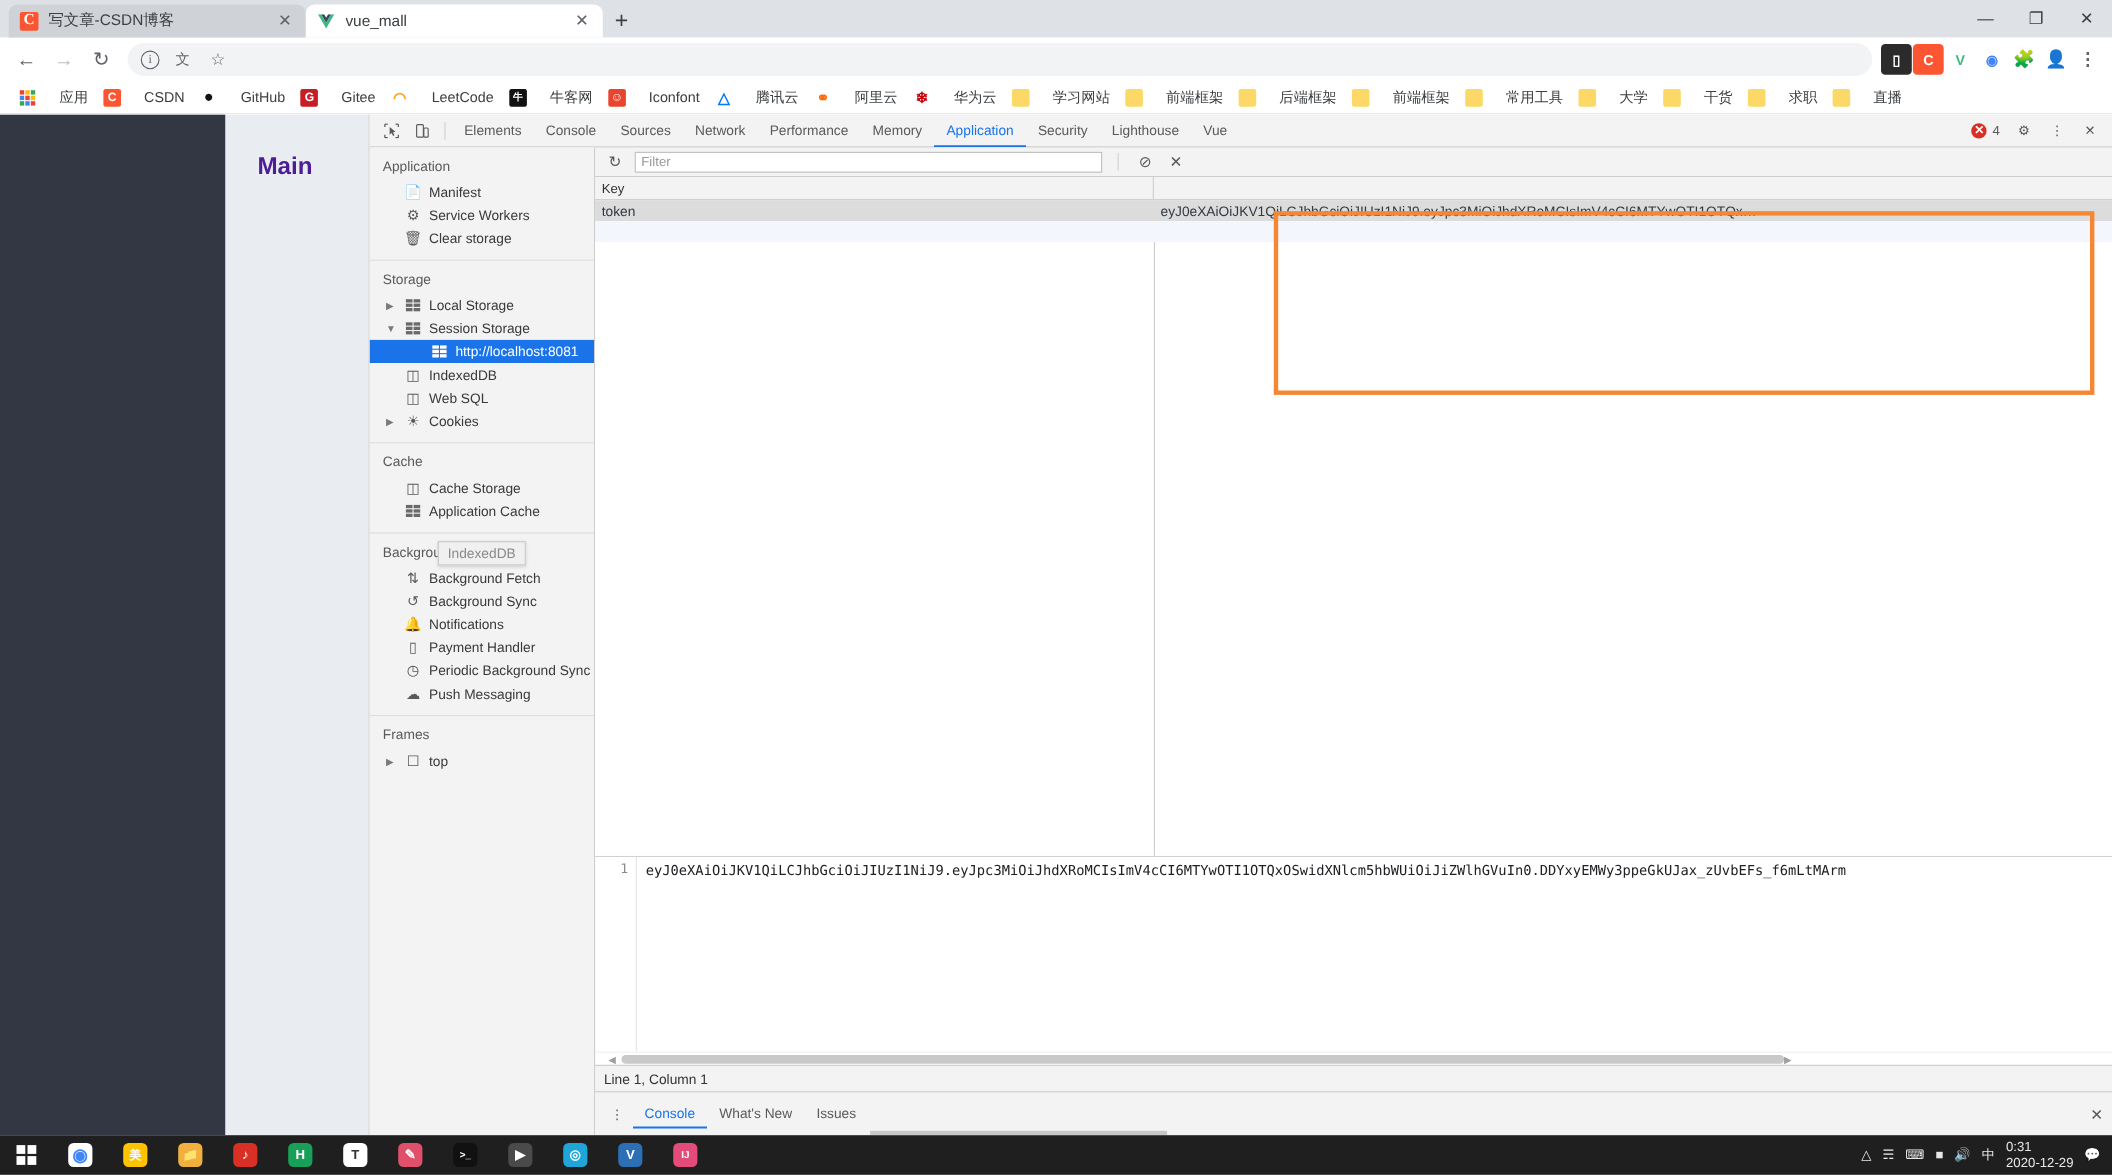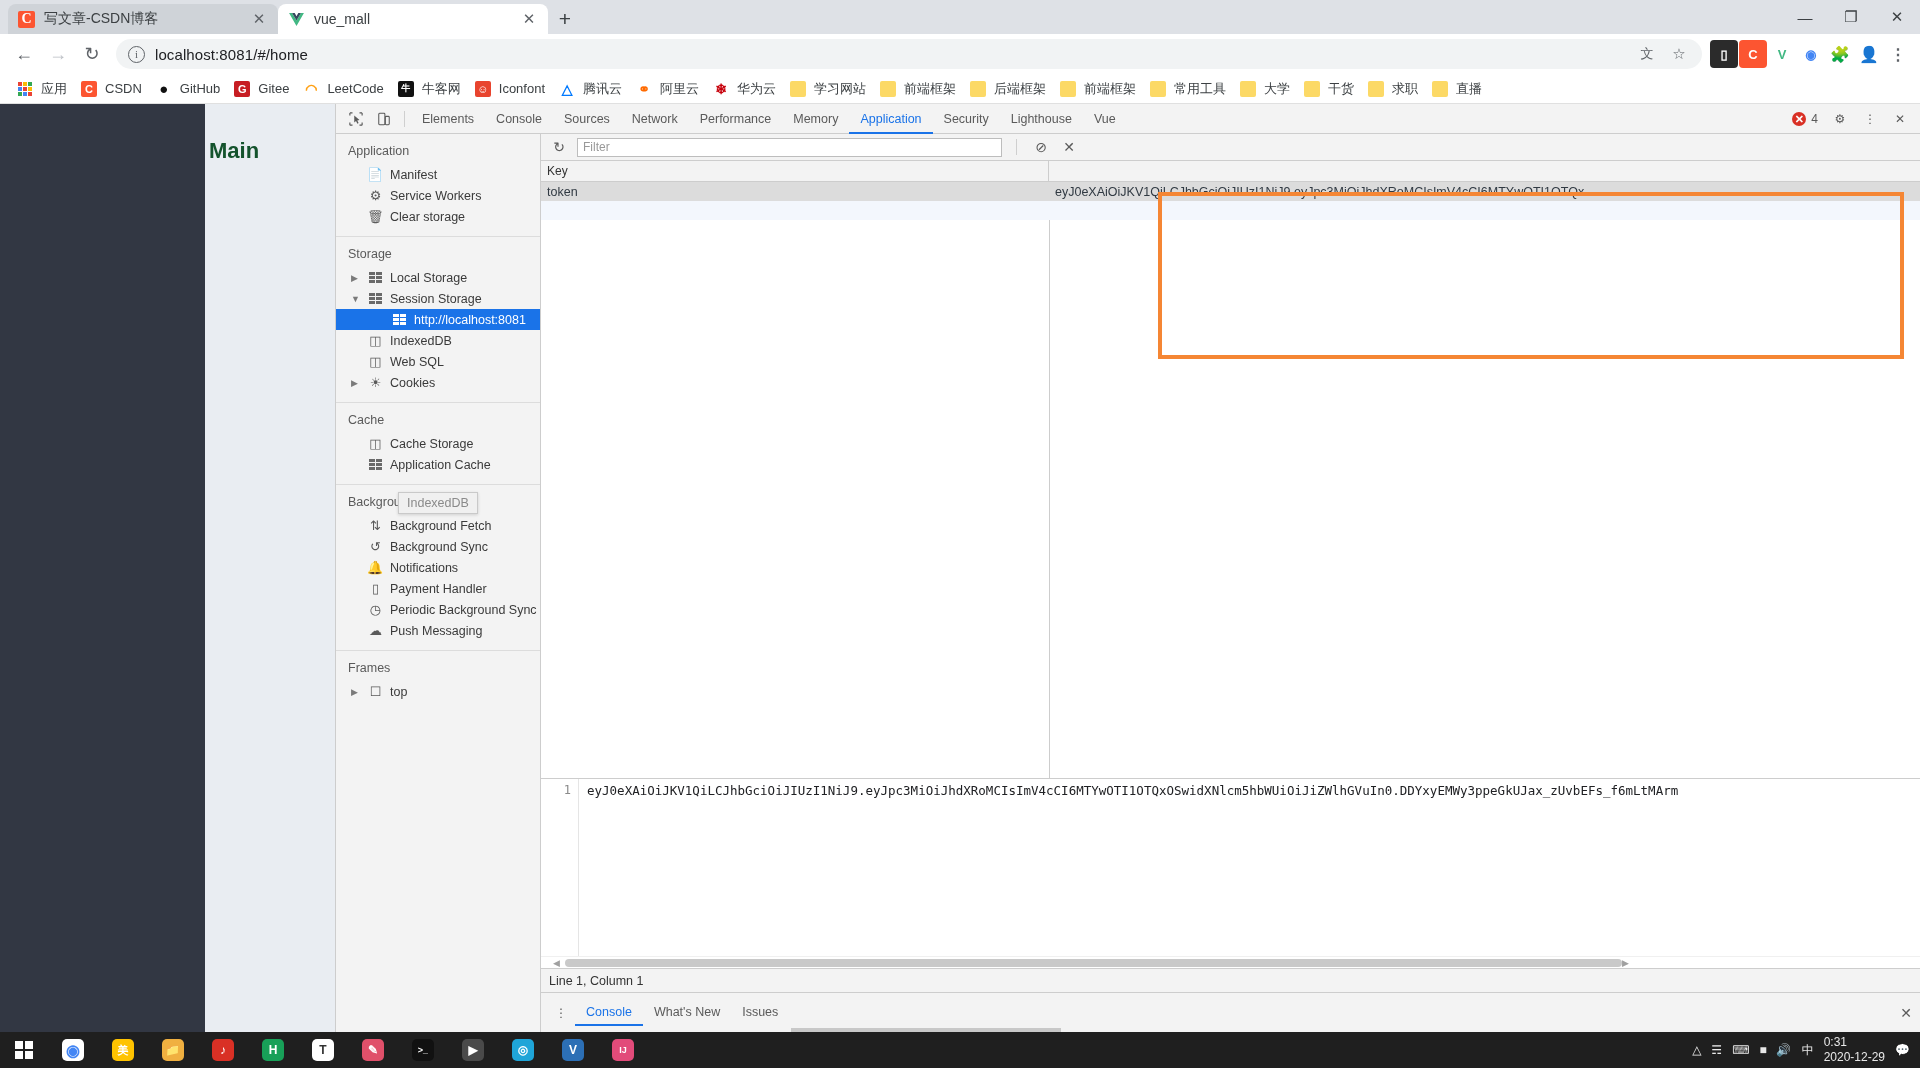--- a/index.html
+++ b/index.html
@@ -56,21 +56,21 @@
   .omni-url { flex: 1; font-size: 15px; color: #202124; letter-spacing: .1px; }
   .tb-right { display: flex; align-items: center; gap: 1px; }
   .ext-ic { width: 28px; height: 28px; border-radius: 4px; display: flex;
     align-items: center; justify-content: center; font-size: 13px; color: #fff; font-weight: bold; }
 
   .bookmarks {
     height: 30px; background: #fff; display: flex; align-items: center;
     padding: 0 10px; gap: 0px; border-bottom: 1px solid #e0e0e0;
     font-size: 13px; color: #3c4043; overflow: hidden; white-space: nowrap;
   }
-  .bm { display: flex; align-items: center; gap: 8px; padding: 3px 7px; border-radius: 4px; }
+  .bm { display: flex; align-items: center; gap: 21px; padding: 3px 7px; border-radius: 4px; }
   .bm-ic { width: 16px; height: 16px; flex: 0 0 16px; border-radius: 2px;
     display: flex; align-items: center; justify-content: center;
     font-size: 11px; color: #fff; font-weight: bold; overflow: hidden; }
   .bm-folder { background: #fcd966; border-radius: 2px; }
   .bm-grid { display: grid; grid-template-columns: repeat(3,4px); grid-template-rows: repeat(3,4px);
     gap: 1px; }
   .bm-grid i { width: 4px; height: 4px; display: block; }
 
   
   .page { flex: 1; display: flex; position: relative; background: #fff; overflow: hidden; }
@@ -81,21 +81,21 @@
     border-radius: 3px; position: relative; overflow: hidden; }
   .logo-box:after { content:""; position:absolute; left:6px; top:6px; width:34px; height:30px;
     background: radial-gradient(circle at 30% 40%, #8d6be0 0 30%, transparent 31%),
                 radial-gradient(circle at 70% 65%, #2fd0e0 0 25%, transparent 26%); }
   .app-title { color: #fff; font-size: 24px; font-weight: bold; letter-spacing: .5px; }
   .logout-btn { margin-left: auto; background: #8c9099; color: #fff; border: none;
     border-radius: 5px; padding: 9px 16px; font-size: 16px; font-family: inherit; }
   .app-body { flex: 1; display: flex; }
   .app-sidebar { width: 205px; background: #323743; }
   .app-main { flex: 1; background: #e9edf2; padding: 34px 0 0 0; }
-  .main-label { font-size: 22px; font-weight: bold; color: #14532d; margin-left: 4px; }
+  .main-label { font-size: 22px; font-weight: bold; color: #4c1d95; margin-left: 29px; }
 
   
   .devtools {
     position: absolute; left: 335px; top: 0; right: 0; bottom: 0;
     background: #f3f3f3; display: flex; flex-direction: column;
     font-family: "Liberation Sans", sans-serif; font-size: 12px; color: #303942;
     border-left: 1px solid #cdcdcd;
   }
   .dt-toolbar {
     height: 30px; display: flex; align-items: center; background: #f3f3f3;
@@ -235,21 +235,20 @@
     </div>
   </div>
 
   <div class="toolbar">
     <div class="tb-btn">←</div>
     <div class="tb-btn disabled">→</div>
     <div class="tb-btn">↻</div>
 
     <div class="omnibox">
       <span class="omni-info">i</span>
-      <span class="omni-url">localhost:8081/#/home</span>
       <span class="tb-btn" style="width:22px;height:22px;font-size:13px;">文</span>
       <span class="tb-btn" style="width:22px;height:22px;font-size:15px;">☆</span>
     </div>
 
     <div class="tb-right">
       <span class="ext-ic" style="background:#2b2b2b;">▯</span>
       <span class="ext-ic" style="background:#fc5531;">C</span>
       <span class="ext-ic" style="background:#fff;color:#41b883;">V</span>
       <span class="ext-ic" style="background:#fff;color:#4285f4;">◉</span>
       <span class="ext-ic" style="background:#fff;color:#5f6368;font-size:16px;">🧩</span>

